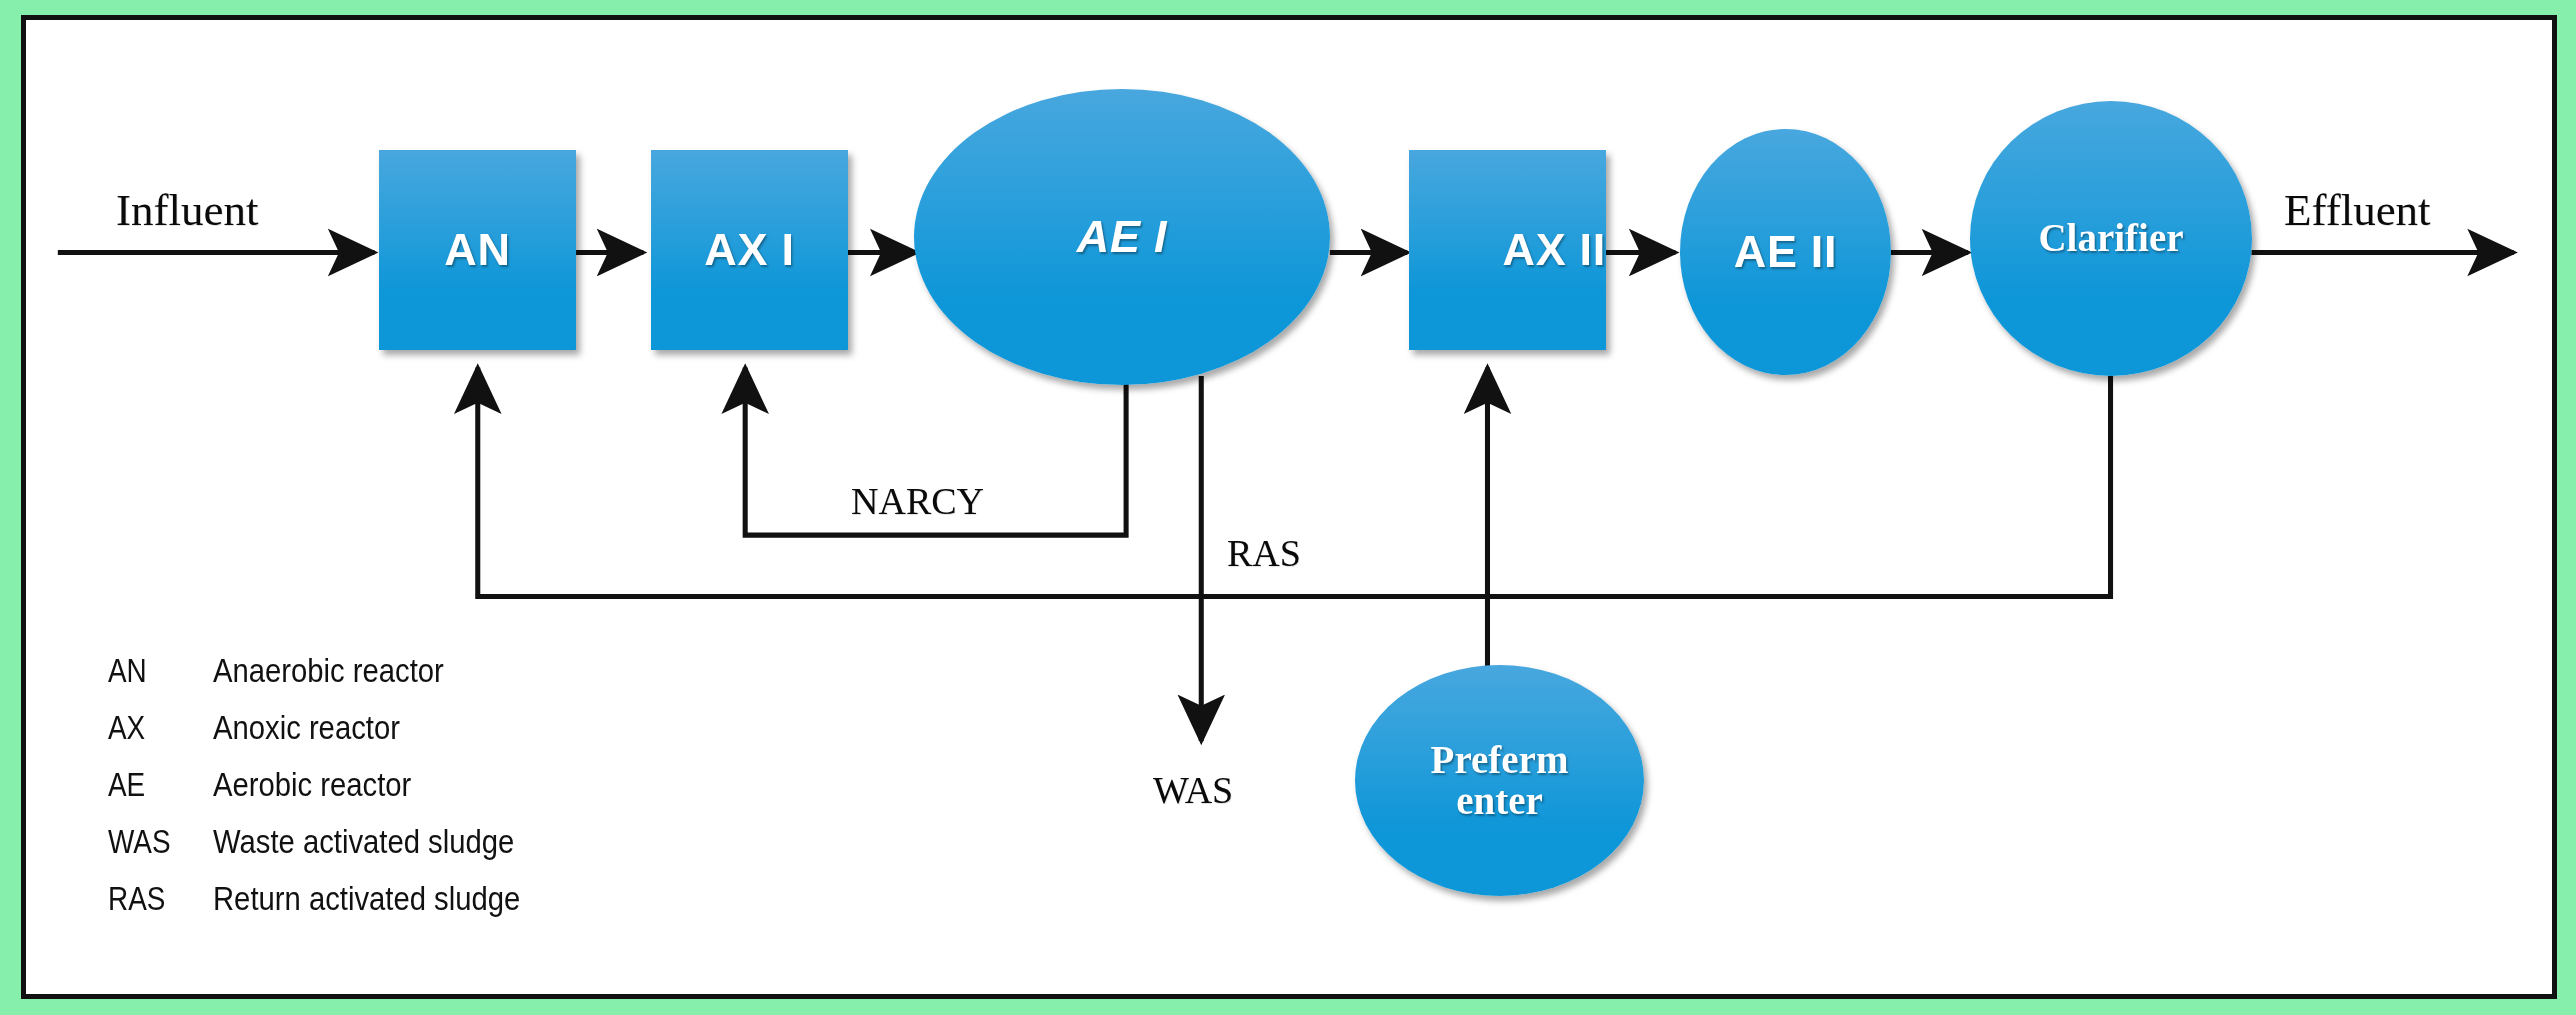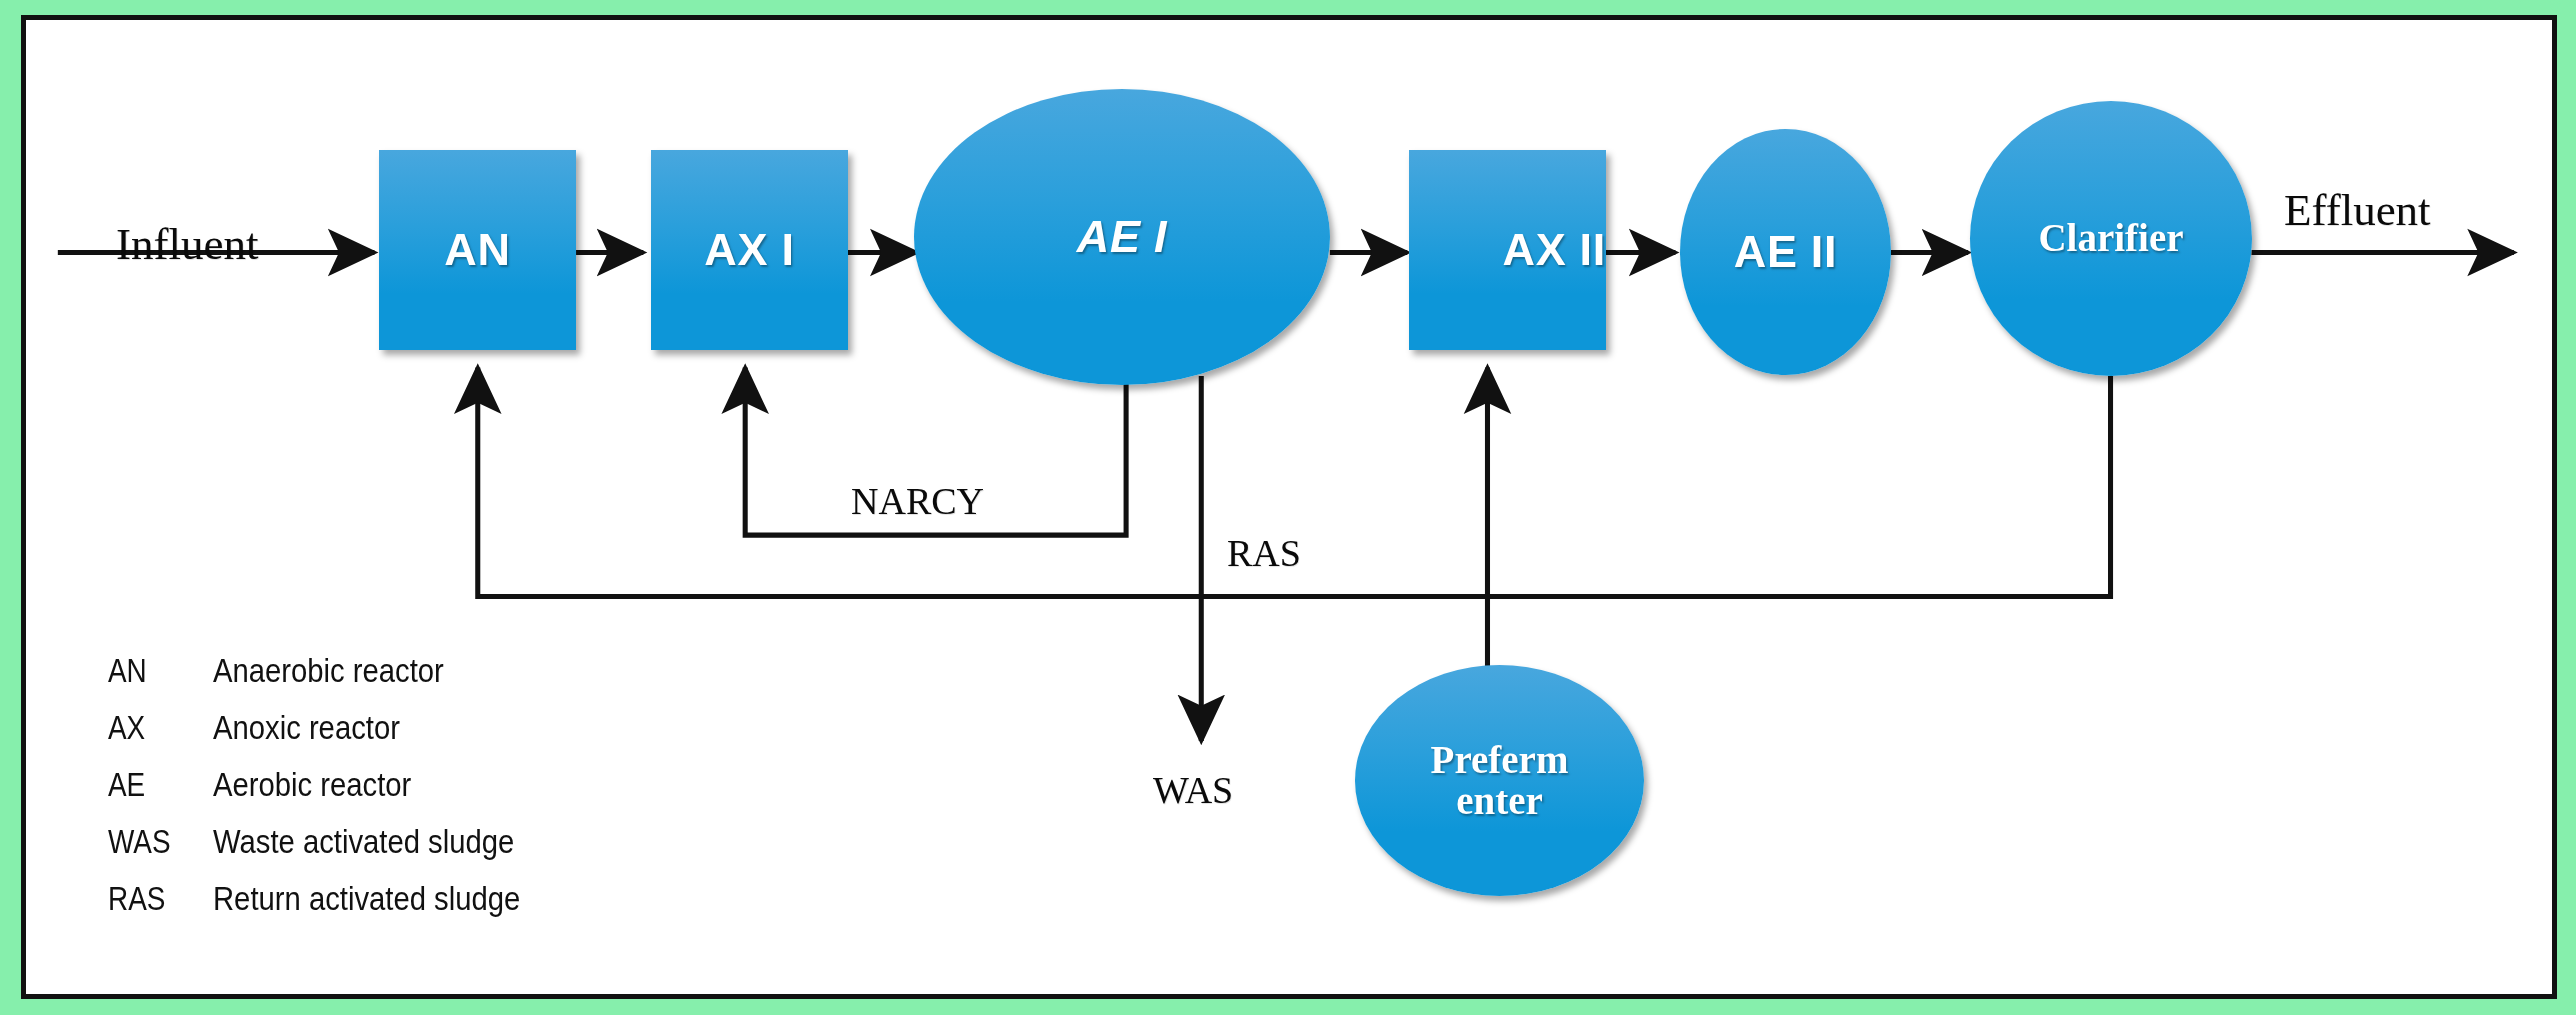--- a/index.html
+++ b/index.html
@@ -190,21 +190,21 @@
 
   <div class="unit ellipse serif-label" style="left:1970px; top:101px; width:282px; height:275px;">
     <span class="unit-label">Clarifier</span>
   </div>
 
   <div class="unit ellipse serif-label" style="left:1355px; top:665px; width:289px; height:231px;">
     <span class="unit-label">Preferm
 enter</span>
   </div>
 
-  <span class="flowtext big" style="left:116px; top:184px;margin-top:34px;">Influent</span>
+  <span class="flowtext big" style="left:116px; top:184px;">Influent</span>
 
   <span class="flowtext big" style="left:2284px; top:184px;">Effluent</span>
 
   <span class="flowtext mid" style="left:851px; top:463px;margin-top:16px;">NARCY</span>
 
   <span class="flowtext mid" style="left:1227px; top:531px;">RAS</span>
 
   <span class="flowtext mid" style="left:1153px; top:768px;">WAS</span>
 
   <div id="legend">

